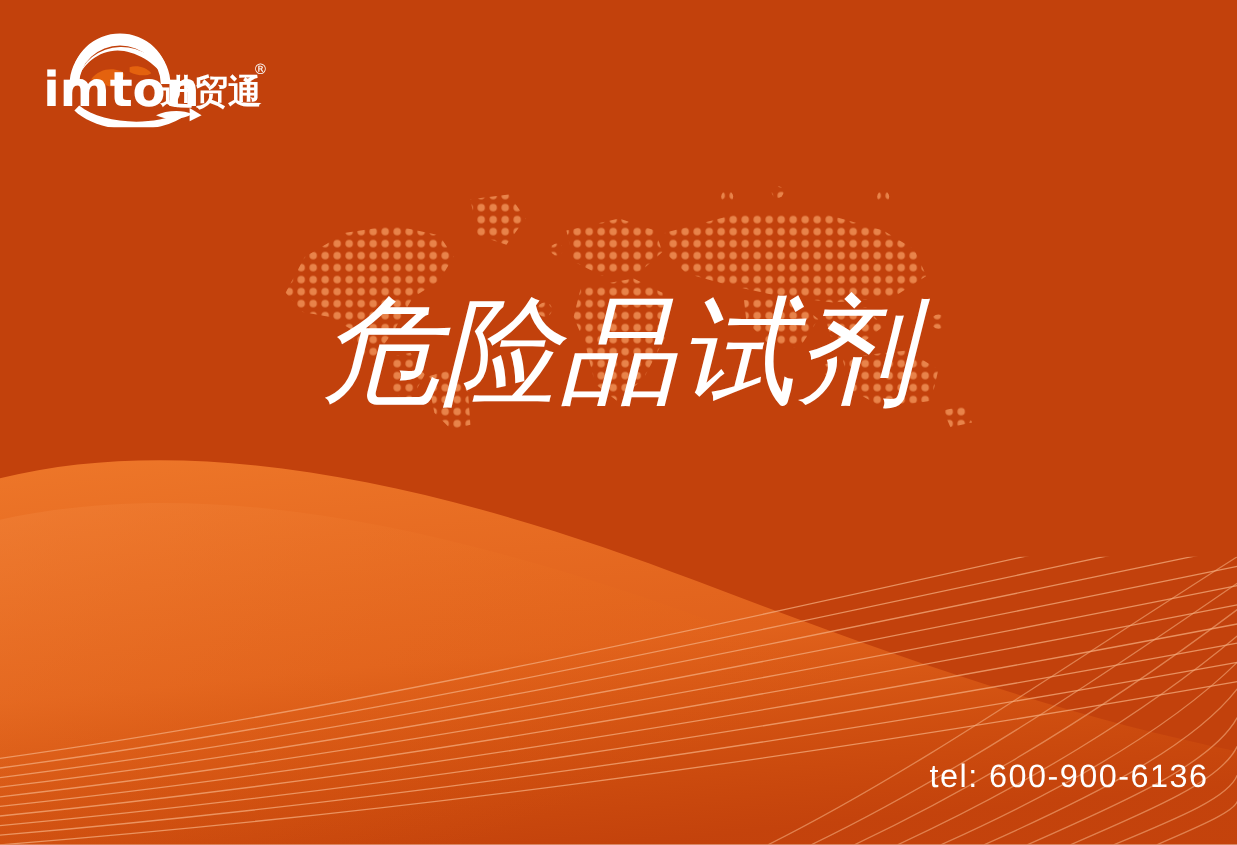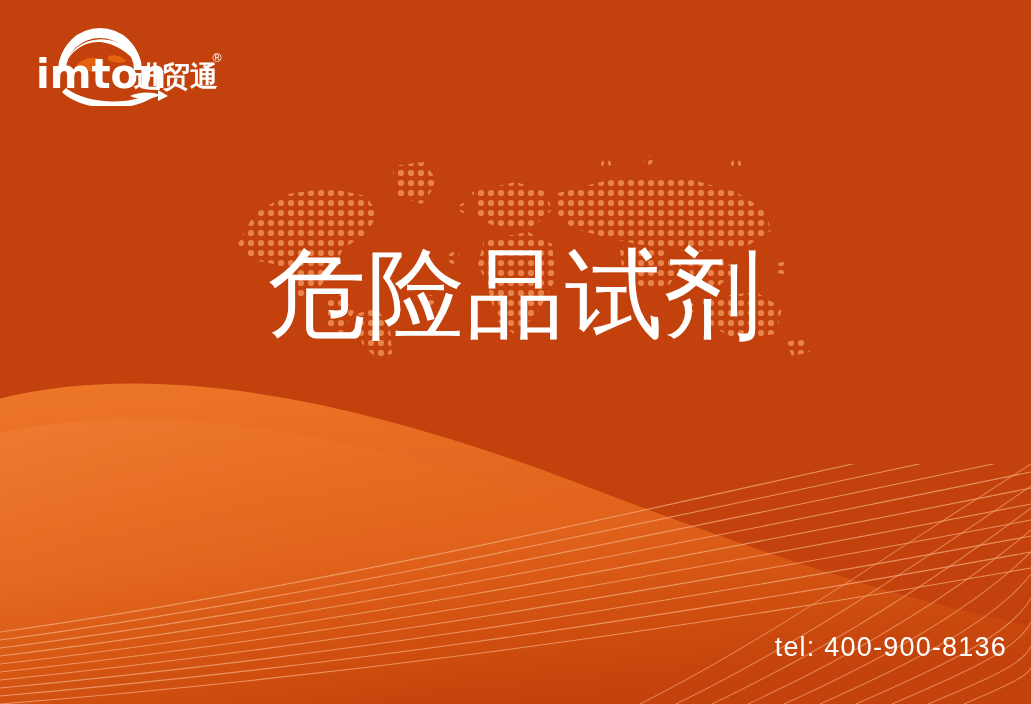--- a/index.html
+++ b/index.html
@@ -80,21 +80,21 @@
     color: #ffffff;
     line-height: 1.28;
     letter-spacing: 0.06em;
     font-weight: 400;
     font-family: "DejaVu Sans", "Liberation Sans", sans-serif;
   }
   .headline-line {
     display: block;
     white-space: nowrap;
   }
-  .headline-line.l1 { font-size: 98px; }
+  .headline-line.l1 { font-size: 98px; font-style: italic; }
   .headline-line.l2 { font-size: 98px; }
 
   
   .tel {
     position: absolute;
     right: 24px;
     top: 632px;
     z-index: 8;
     color: #ffffff;
     font-size: 27px;
@@ -222,15 +222,15 @@
       <text x="100" y="60" font-family="DejaVu Sans, Liberation Sans, sans-serif" font-size="28" font-weight="700" fill="#ffffff">进贸通</text>
 
       <text x="177" y="36" font-family="DejaVu Sans, Liberation Sans, sans-serif" font-size="12" fill="#ffffff">®</text>
     </svg>
   </div>
 
   <div class="headline">
     <span class="headline-line l1">危险品试剂</span>
   </div>
 
-  <div class="tel">tel: 400-900-8136</div>
+  <div class="tel">tel: 600-900-6136</div>
 
 </div>
 
 </body></html>

